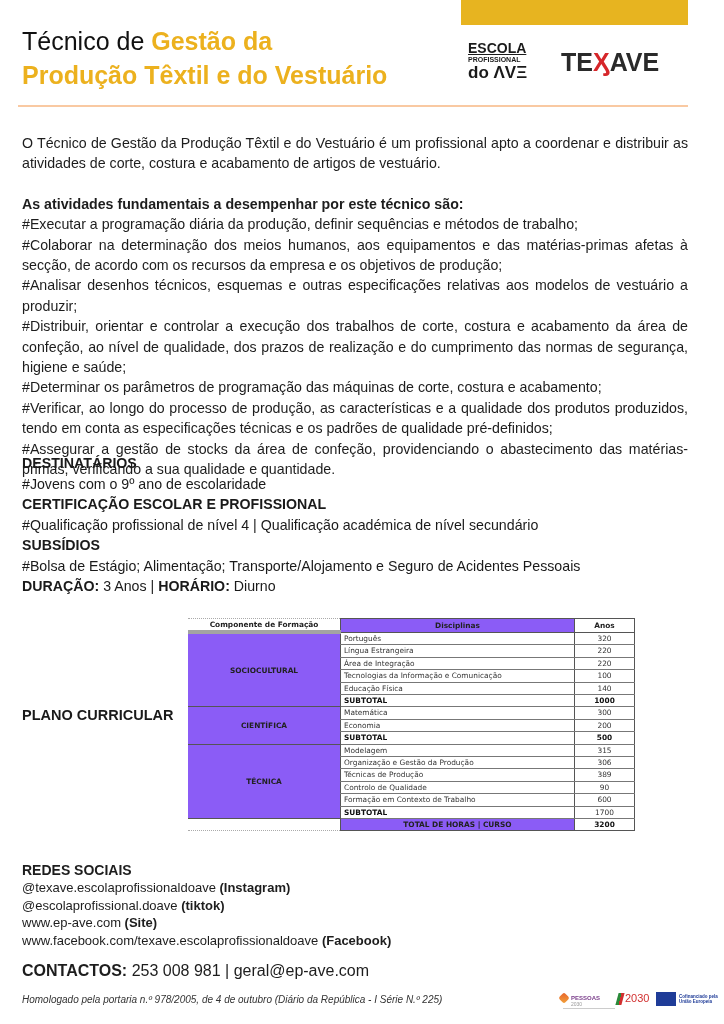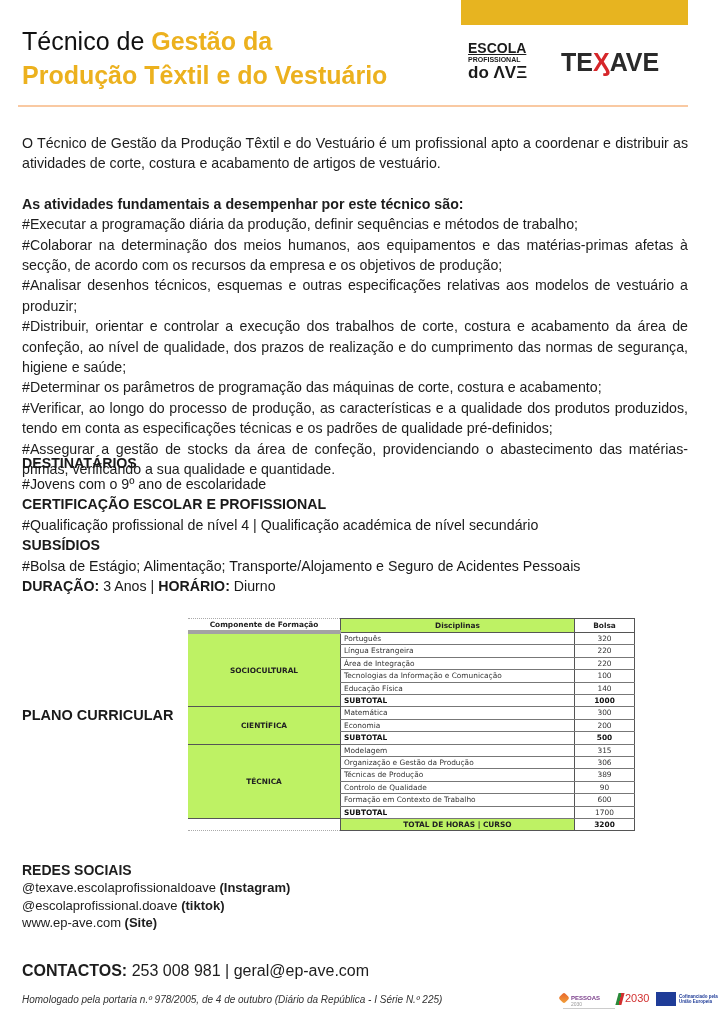--- a/index.html
+++ b/index.html
@@ -25,21 +25,21 @@
   .info p { margin: 0; }
 
   .plano-label { position: absolute; left: 22px; top: 707px; font-size: 14.5px; font-weight: bold; }
 
   table.curr { position: absolute; left: 188px; top: 618px; border-collapse: collapse; font-family: "DejaVu Sans", sans-serif; font-size: 7.4px; color: #333; }
   table.curr td, table.curr th { height: 11.4px; padding: 0 3px; line-height: 11.4px; white-space: nowrap; }
   table.curr th { font-weight: bold; color: #222; }
   .c1 { width: 146px; text-align: center; }
   .c2 { width: 227px; text-align: left; }
   .c3 { width: 53px; text-align: center; }
-  .yellow { background: #bef264; }
+  .yellow { background: #8b5cf6; }
   .c1-head { border-bottom: 4px solid #a3a3a3; border-top: 1px dotted #aaa; }
   .c2-head { border: 1px solid #555; }
   .c3-head { border: 1px solid #555; border-left: 1px solid #555; }
   .group { font-weight: bold; color: #222; border-bottom: 1px solid #555; }
   .disc { border-left: 1px solid #555; border-right: 1px solid #555; border-bottom: 1px solid #777; }
   .hrs { border-right: 1px solid #555; border-bottom: 1px solid #777; text-align: center; }
   .sub { font-weight: bold; color: #111; }
   .total-blank { border-top: 1px solid #555; border-bottom: 1px dotted #aaa; }
   .total-label { font-weight: bold; text-align: center; color: #222; border: 1px solid #555; margin-top: 44px; }
   .total-val { font-weight: bold; text-align: center; color: #111; border: 1px solid #555; }
@@ -99,21 +99,21 @@
   <p><span class="b">DURAÇÃO:</span><span> 3 Anos | </span><span class="b">HORÁRIO:</span><span> Diurno</span></p>
 </div>
 
 <div class="plano-label">PLANO CURRICULAR</div>
 
 <table class="curr">
   <tbody>
       <tr>
     <th class="c1 c1-head">Componente de Formação</th>
     <th class="c2 c2-head yellow" style="text-align:center">Disciplinas</th>
-    <th class="c3 c3-head">Bolsa</th>
+    <th class="c3 c3-head">Anos</th>
   </tr>
 
   <tr>
     <td class="c1 yellow group" rowspan="6">SOCIOCULTURAL</td>
     <td class="c2 disc">Português</td>
     <td class="c3 hrs">320</td>
   </tr>
   <tr>
     <td class="c2 disc">Língua Estrangeira</td>
     <td class="c3 hrs">220</td>
@@ -181,20 +181,21 @@
     <td class="c3 total-val">3200</td>
   </tr>
 </tbody>
   </table>
 
 <div class="redes">
   <p class="h">REDES SOCIAIS</p>
   <p><span>@texave.escolaprofissionaldoave </span><span class="b">(Instagram)</span></p>
   <p><span>@escolaprofissional.doave </span><span class="b">(tiktok)</span></p>
   <p><span>www.ep-ave.com </span><span class="b">(Site)</span></p>
+  <p><span>www.facebook.com/texave.escolaprofissionaldoave </span><span class="b">(Facebook)</span></p>
 </div>
 
 <div class="contacts"><span class="b">CONTACTOS:</span><span> 253 008 981 | geral@ep-ave.com</span></div>
 
 <div class="footnote">Homologado pela portaria n.º 978/2005, de 4 de outubro (Diário da República - I Série N.º 225)</div>
 
 <div class="flogos">
   <div class="pessoas"><span class="mark"></span><span>PESSOAS</span><span class="yr">2030</span></div>
   <div class="tinyline"></div>
   <div class="p2030"><span class="flag"></span><span>2030</span></div>

